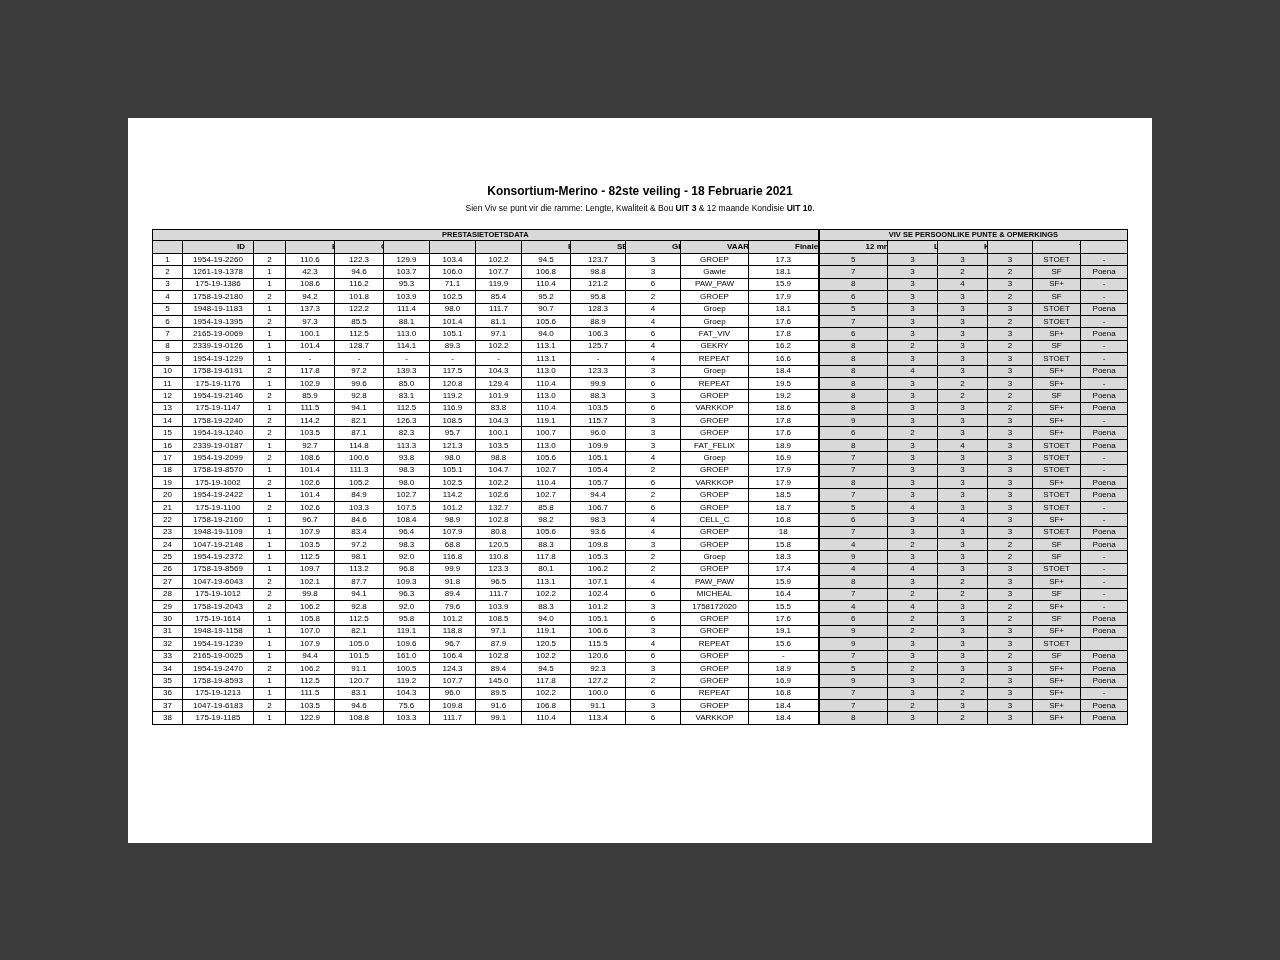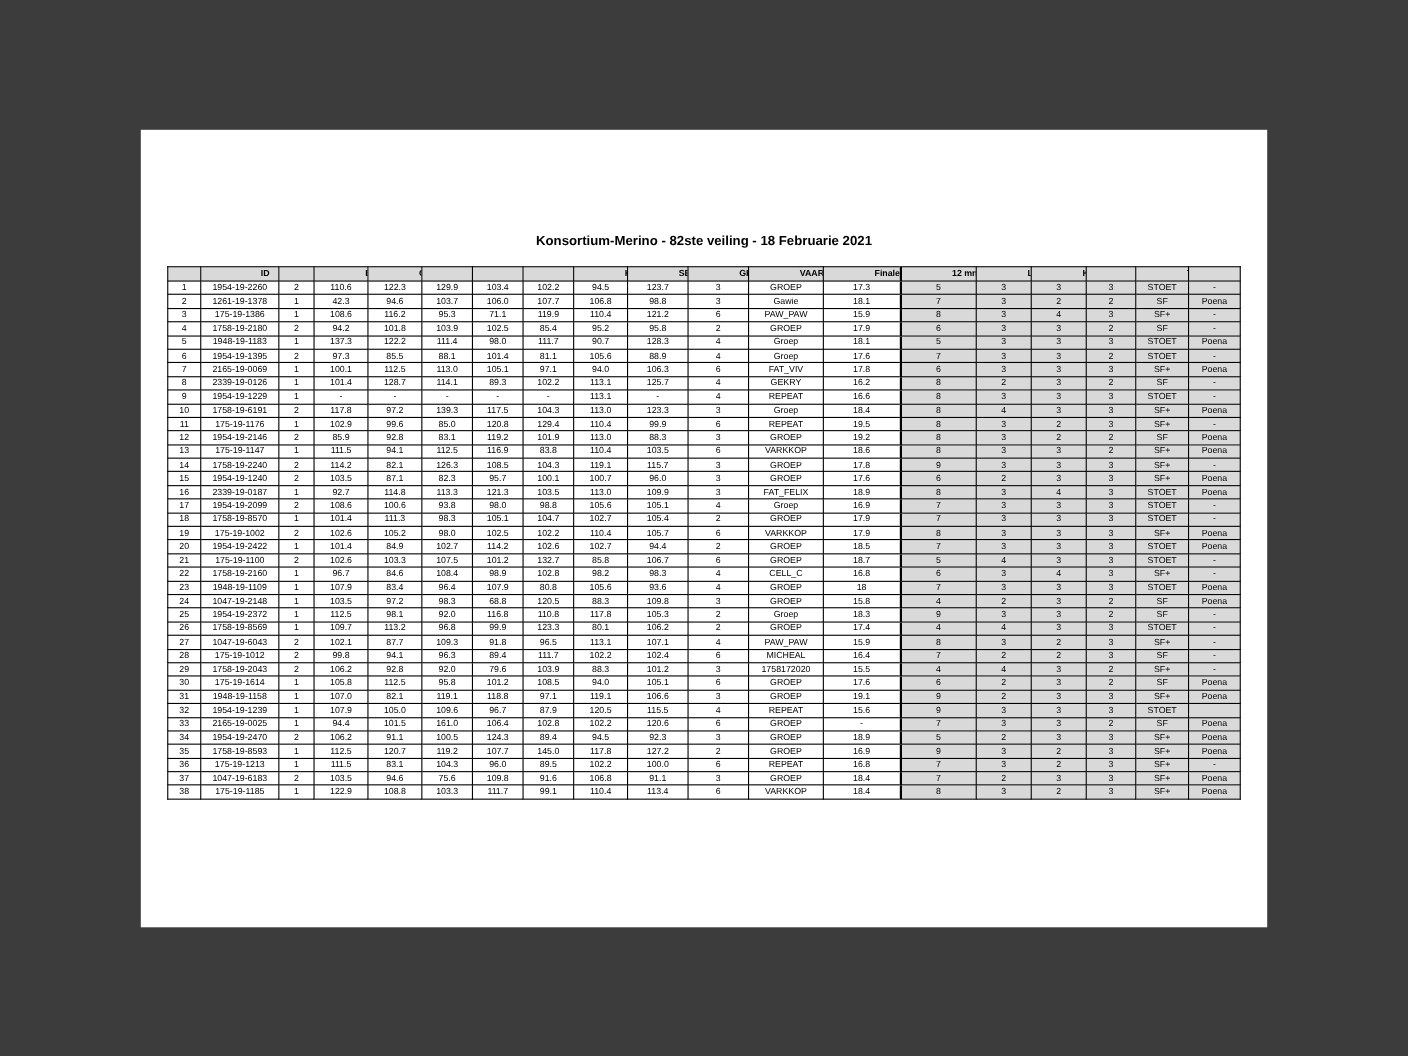--- a/index.html
+++ b/index.html
@@ -17,21 +17,20 @@
     width: 1024px;
     height: 725px;
     background: #ffffff;
   }
   .title {
     padding-top: 66px;
     font-size: 12px;
     font-weight: bold;
     text-align: center;
     color: #000;
-    margin-top: 28px;
   }
   .subtitle {
     margin-top: 5px;
     font-size: 8.5px;
     text-align: center;
     color: #000;
   }
   table.data-table {
     border-collapse: collapse;
     table-layout: fixed;
@@ -65,20 +64,21 @@
   .data-table tbody td { height: 12.4px; background: #ffffff; }
   .data-table td.viv { background: #d9d9d9; }
   .data-table .sep { border-left: 2px solid #000; }
 </style>
 </head>
 <body>
 
 <div class="viewport">
   <div class="page">
     <div class="title">Konsortium-Merino - 82ste veiling - 18 Februarie 2021</div>
+    <div class="subtitle"><span>Sien Viv se punt vir die ramme: Lengte, Kwaliteit &amp; Bou </span><b>UIT 3</b><span> &amp; 12 maande Kondisie </span><b>UIT 10</b><span>.</span></div>
     <table class="data-table">
       <colgroup>
         <col style="width:30px">
           <col style="width:71px">
           <col style="width:32px">
           <col style="width:49px">
         <col style="width:49px">
           <col style="width:46px">
           <col style="width:46px">
           <col style="width:46px">
@@ -88,20 +88,24 @@
           <col style="width:68px">
         <col style="width:70px">
           <col style="width:69px">
           <col style="width:50px">
           <col style="width:50px">
         <col style="width:45px">
           <col style="width:48px">
           <col style="width:47px">
       </colgroup>
       <thead>
+        <tr class="group-row">
+            <th colspan="13">PRESTASIETOETSDATA</th>
+            <th colspan="6" class="sep">VIV SE PERSOONLIKE PUNTE &amp; OPMERKINGS</th>
+          </tr>
         <tr class="cols-row">
             <th>LOT</th>
             <th>ID</th>
             <th>BS</th>
             <th>BWI</th>
             <th>GDTI</th>
             <th>FWI</th>
             <th>FDI</th>
             <th>STPLI</th>
             <th>KONDI</th>

